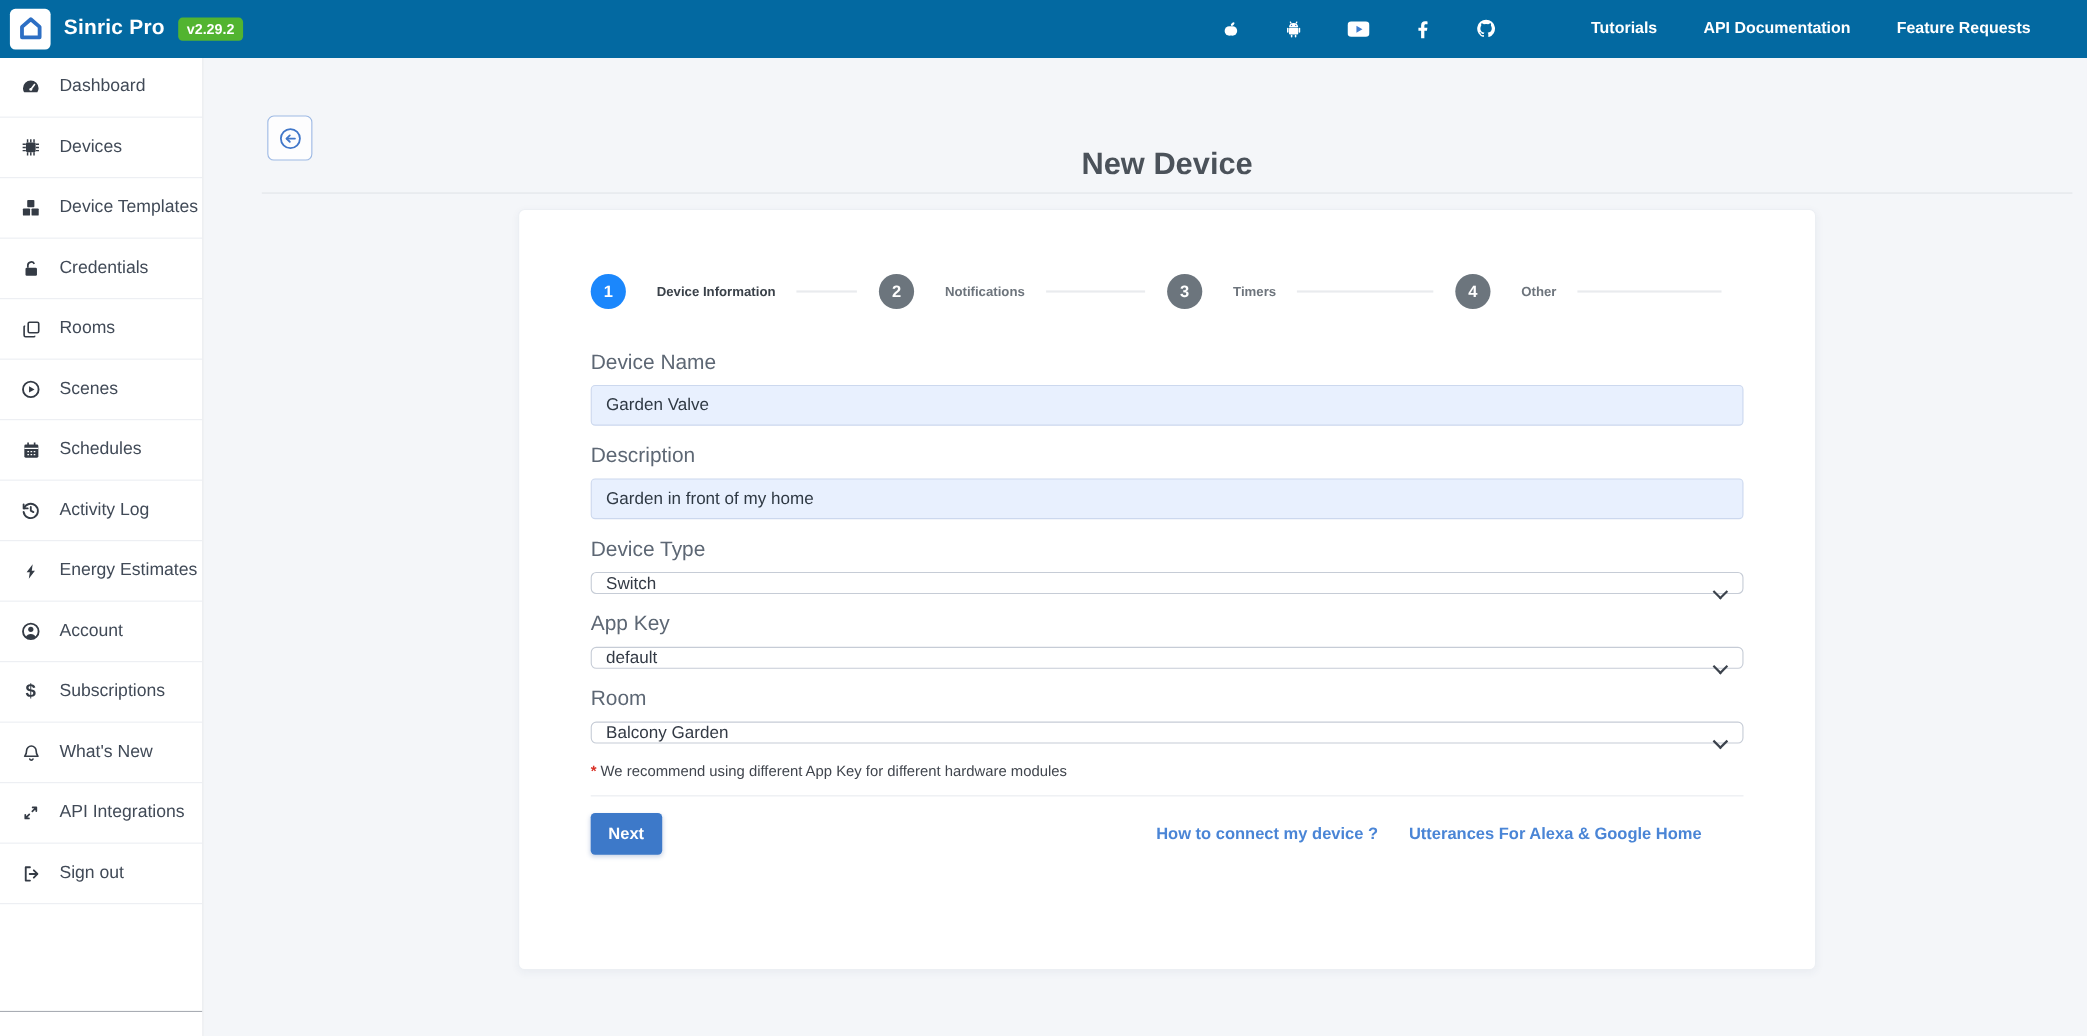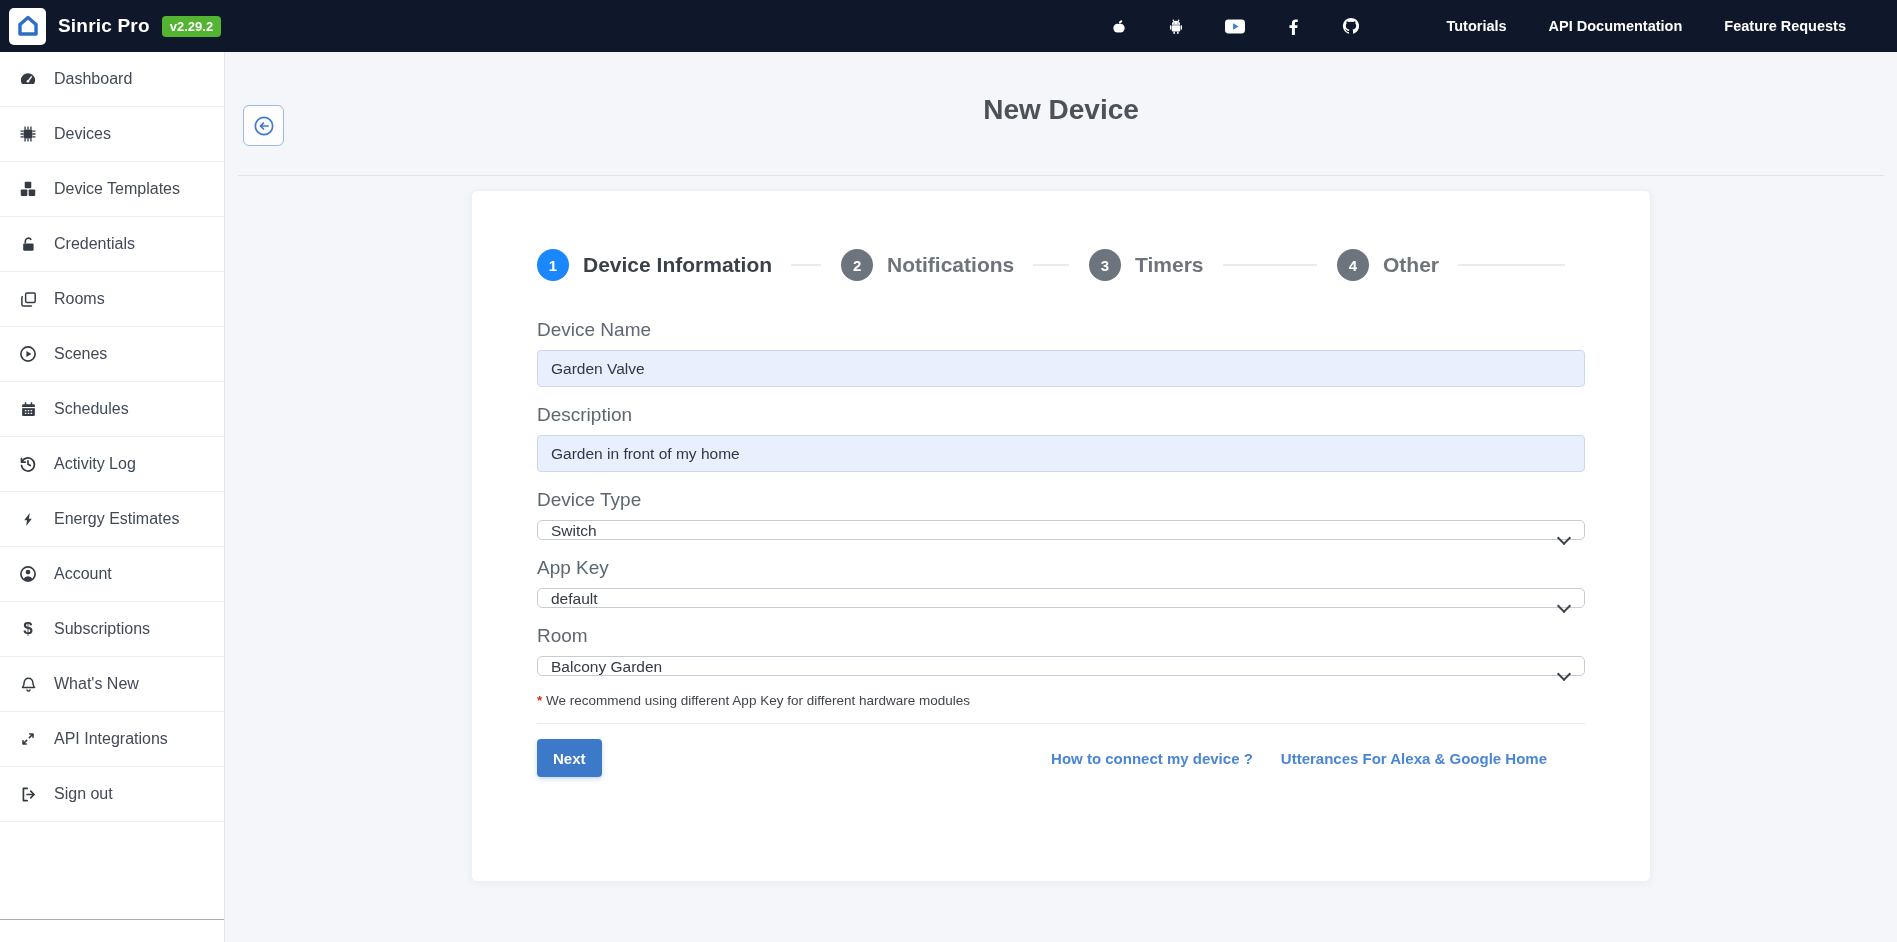--- a/index.html
+++ b/index.html
@@ -1,69 +1,69 @@
 <!DOCTYPE html>
 <html><head>
 <meta charset="utf-8">
 <style>
   * { margin:0; padding:0; box-sizing:border-box; }
   html,body { width:1897px; height:942px; overflow:hidden; }
   body { font-family:"Liberation Sans", sans-serif; background:#f4f6f9; color:#414a57; }
 
   
-  .navbar { position:fixed; top:0; left:0; right:0; height:52px; background:#0f172a;
+  .navbar { position:fixed; top:0; left:0; right:0; height:52px; background:#0369a1;
             display:flex; align-items:center; padding:0 30px 0 9px; z-index:30; }
   .brand { display:flex; align-items:center; gap:12px; }
   .brand-logo { width:37px; height:37px; background:#fff; border-radius:5px;
                 display:flex; align-items:center; justify-content:center; }
   .brand-name { color:#fff; font-size:19px; font-weight:700; letter-spacing:.2px; }
   .version-badge { background:#52b430; color:#fff; font-size:13px; font-weight:700;
                    padding:3px 8px; border-radius:4px; }
   .nav-spacer { flex:1; }
   .nav-icons { display:flex; align-items:center; }
   .nav-icon { padding:0 20px; display:flex; align-items:center; cursor:pointer; }
   .nav-links { display:flex; align-items:center; margin-left:45px; }
   .nav-link { color:#fff; font-size:14.5px; font-weight:600; text-decoration:none;
               padding:0 21px; cursor:pointer; }
 
   
-  .sidebar { position:fixed; top:52px; left:0; bottom:0; width:225px; background:#fff;
+  .sidebar { position:fixed; top:52px; left:0; bottom:0; width:185px; background:#fff;
              border-right:1px solid #e2e5ea; z-index:20; overflow:hidden; }
   .side-item { height:55px; display:flex; align-items:center; padding-left:15px;
                border-bottom:1px solid #eceef2; cursor:pointer; }
   .side-icon { width:26px; margin-right:13px; display:flex; align-items:center;
                justify-content:center; color:#343b45; }
   .side-label { font-size:16px; color:#414a57; }
   .side-footer { position:absolute; top:867px; left:0; right:0; height:60px;
                  border-top:1px solid #a9adb4; display:flex; align-items:center;
                  padding-left:15px; background:#fff; cursor:pointer; }
   .dollar-glyph { font-size:17px; font-weight:700; color:#343b45; }
 
   
   .main { margin-left:225px; padding-top:52px; }
   .page-header { position:relative; height:123px; }
   .back-btn { position:absolute; left:18px; top:53px; width:41px; height:41px;
               background:#fdfdfe; border:1px solid #9db9e4; border-radius:6px;
               display:flex; align-items:center; justify-content:center; cursor:pointer; }
-  .page-title { text-align:center; padding-top:42px; font-size:28px; font-weight:700; color:#4b525a; }
+  .page-title { text-align:center; padding-top:81px; font-size:28px; font-weight:700; color:#4b525a; }
   .header-divider { border-bottom:1px solid #dfe3e8; margin:0 13px; }
 
   
   .card { width:1180px; min-height:692px; margin:14px auto 0; background:#fff;
           border:1px solid #eceff3; border-radius:6px;
           box-shadow:0 2px 8px rgba(40,60,90,.05); padding:58px 65px 70px; }
 
   
   .stepper { display:flex; align-items:center; }
   .step { flex:1; display:flex; align-items:center; cursor:pointer; }
   .step-circle { width:32px; height:32px; border-radius:50%; background:#6c757d; color:#fff;
                  font-size:15px; font-weight:700; display:flex; align-items:center;
                  justify-content:center; flex:none; }
   .step.active .step-circle { background:#1b87fc; }
-  .step-label { margin-left:14px; font-size:21px; font-weight:700; color:#6d747c; white-space:nowrap; }
+  .step-label { margin-left:28px; font-size:12px; font-weight:700; color:#6d747c; white-space:nowrap; }
   .step.active .step-label { color:#3a4149; }
   .step-line { flex:1; height:2px; background:#e9ebee; margin:0 20px 0 19px; min-width:30px; }
 
   
   .form { margin-top:38px; }
   .field { margin-bottom:17px; }
   .field-label { display:block; font-size:19px; color:#5d6774; margin-bottom:9px; }
   .text-input { width:100%; height:37px; background:#e8f0fe; border:1px solid #ccd8ee;
                 border-radius:4px; padding:0 13px; font-size:15.5px; color:#2f3944;
                 font-family:Liberation Sans, sans-serif; }

